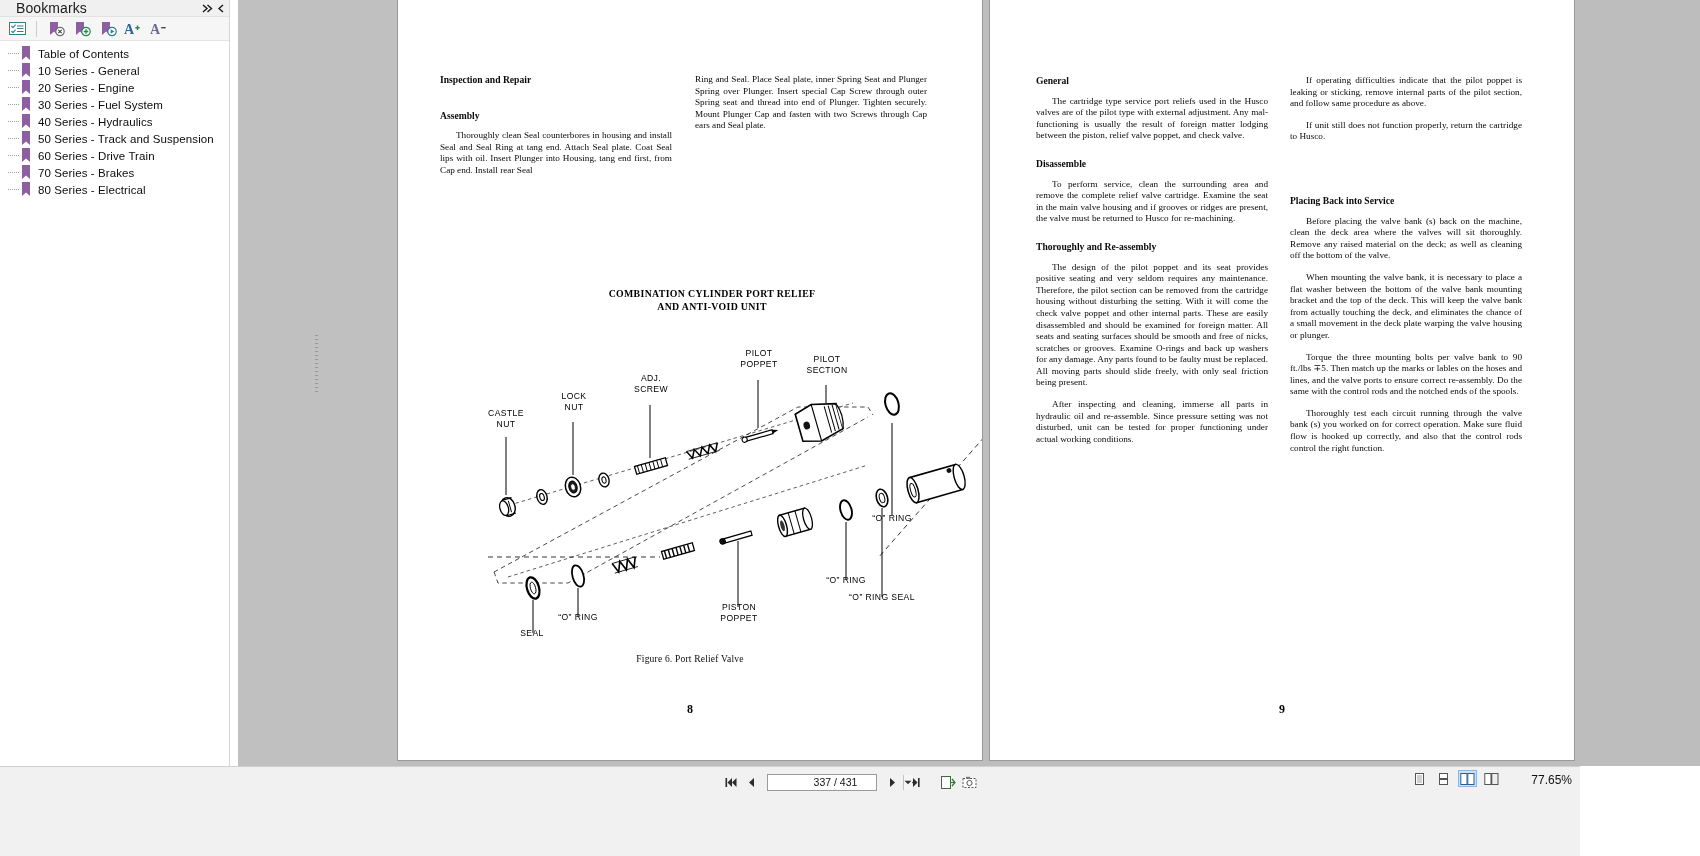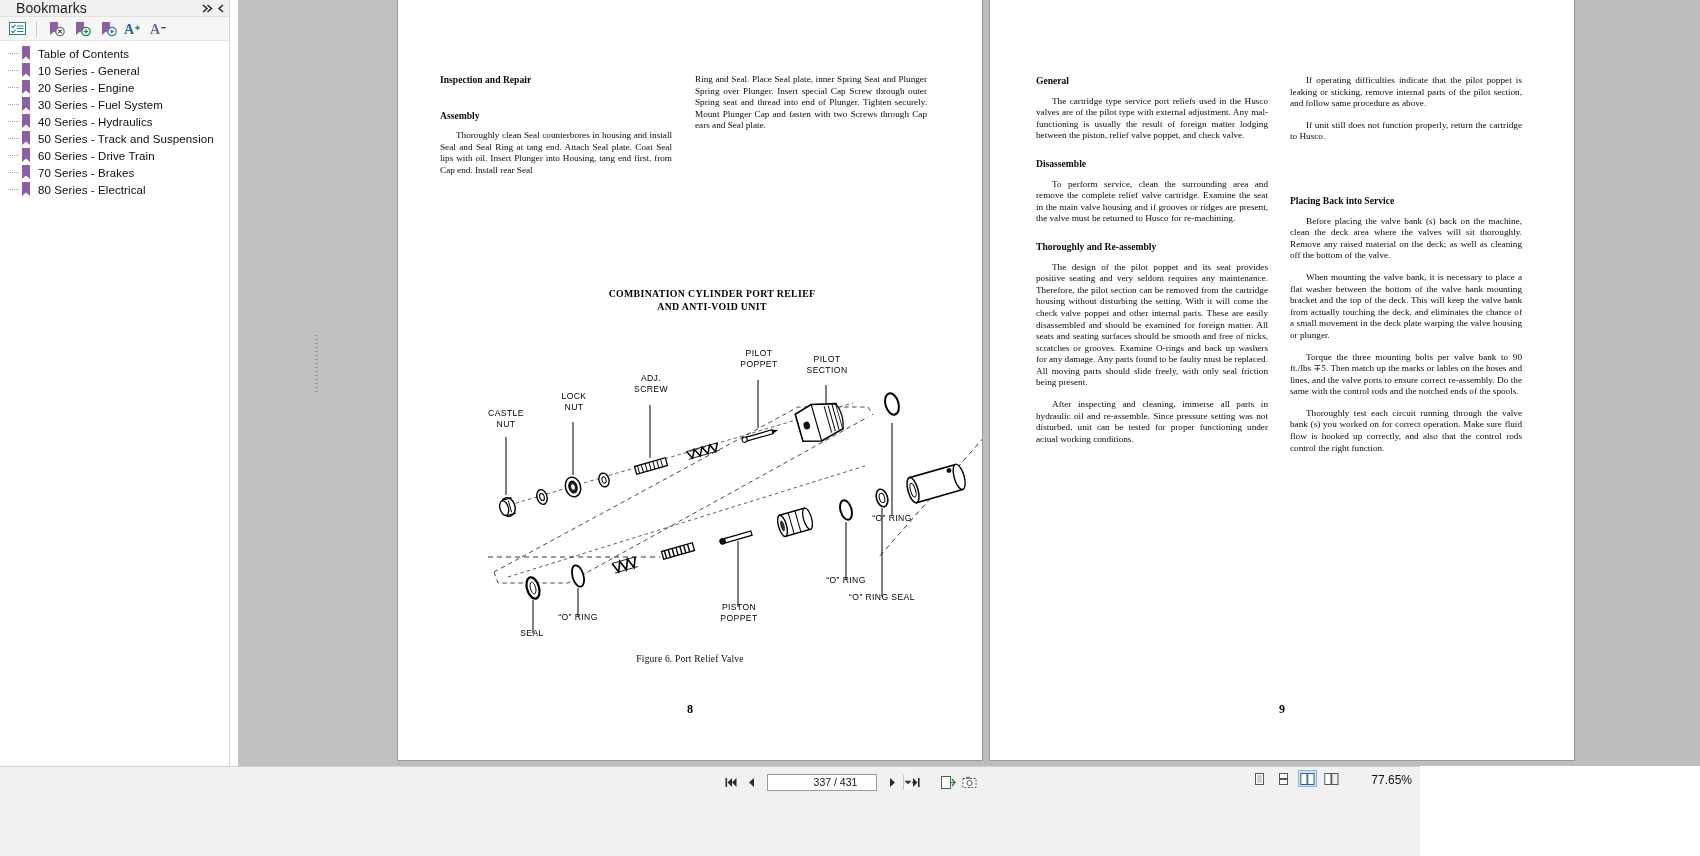--- a/index.html
+++ b/index.html
@@ -127,21 +127,21 @@
   #diagram { position: absolute; left: 0; top: 325px; width: 584px; height: 330px; }
   .dlabel {
     position: absolute;
     font-family: "Liberation Sans", sans-serif;
     font-size: 8.6px; letter-spacing: .4px; color: #000;
     text-align: center; line-height: 10.5px; white-space: nowrap;
   }
 
   
   #bottom-bar {
-    position: absolute; left: 0; bottom: 0; width: 1420px; height: 90px;
+    position: absolute; left: 0; bottom: 0; width: 1580px; height: 90px;
     background: #f1f1f1; border-top: 1px solid #d0d0d0;
   }
   #bottom-controls {
     position: absolute; left: 0; top: 3px; width: 1700px; height: 24px;
     display: flex; align-items: center; justify-content: center; gap: 4px;
   }
   .nav-btn {
     width: 17px; height: 17px; display: flex; align-items: center;
     justify-content: center; color: #2b2b2b; font-size: 9px;
   }

